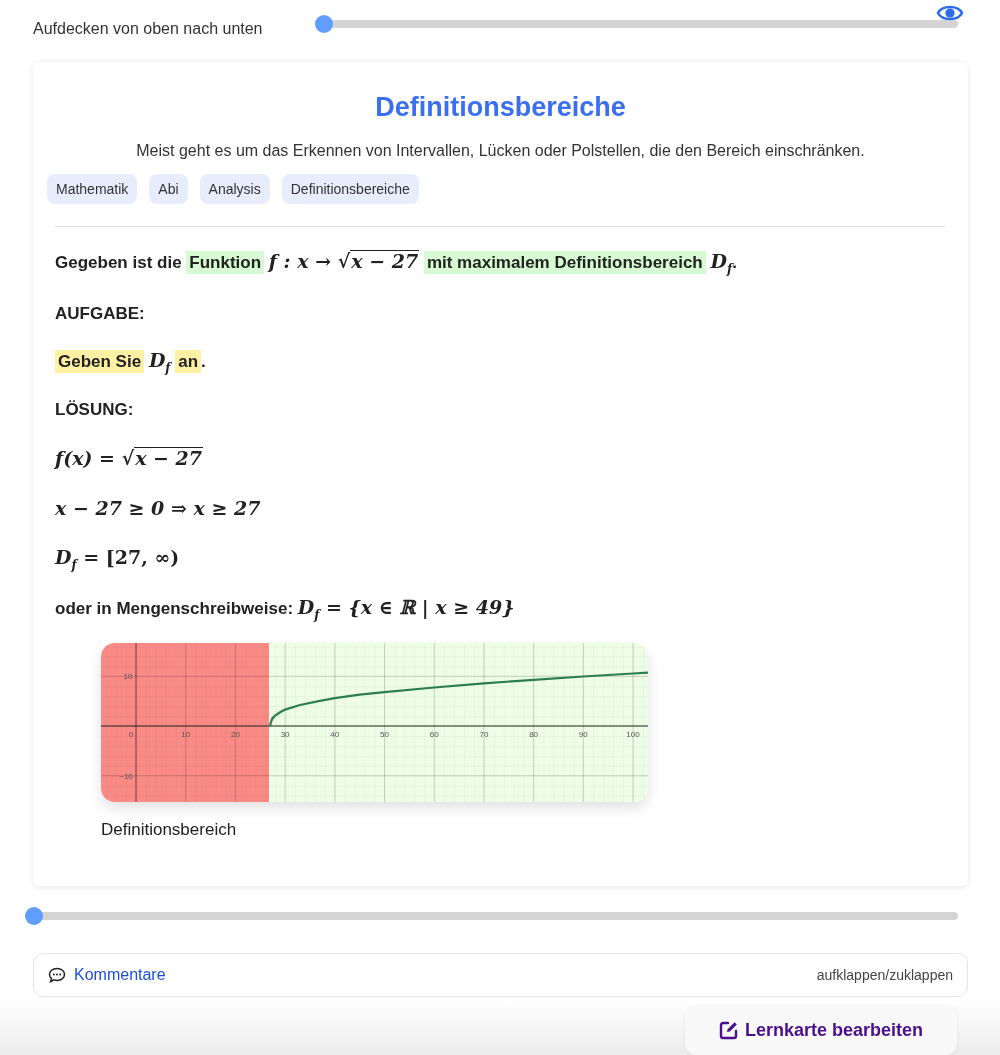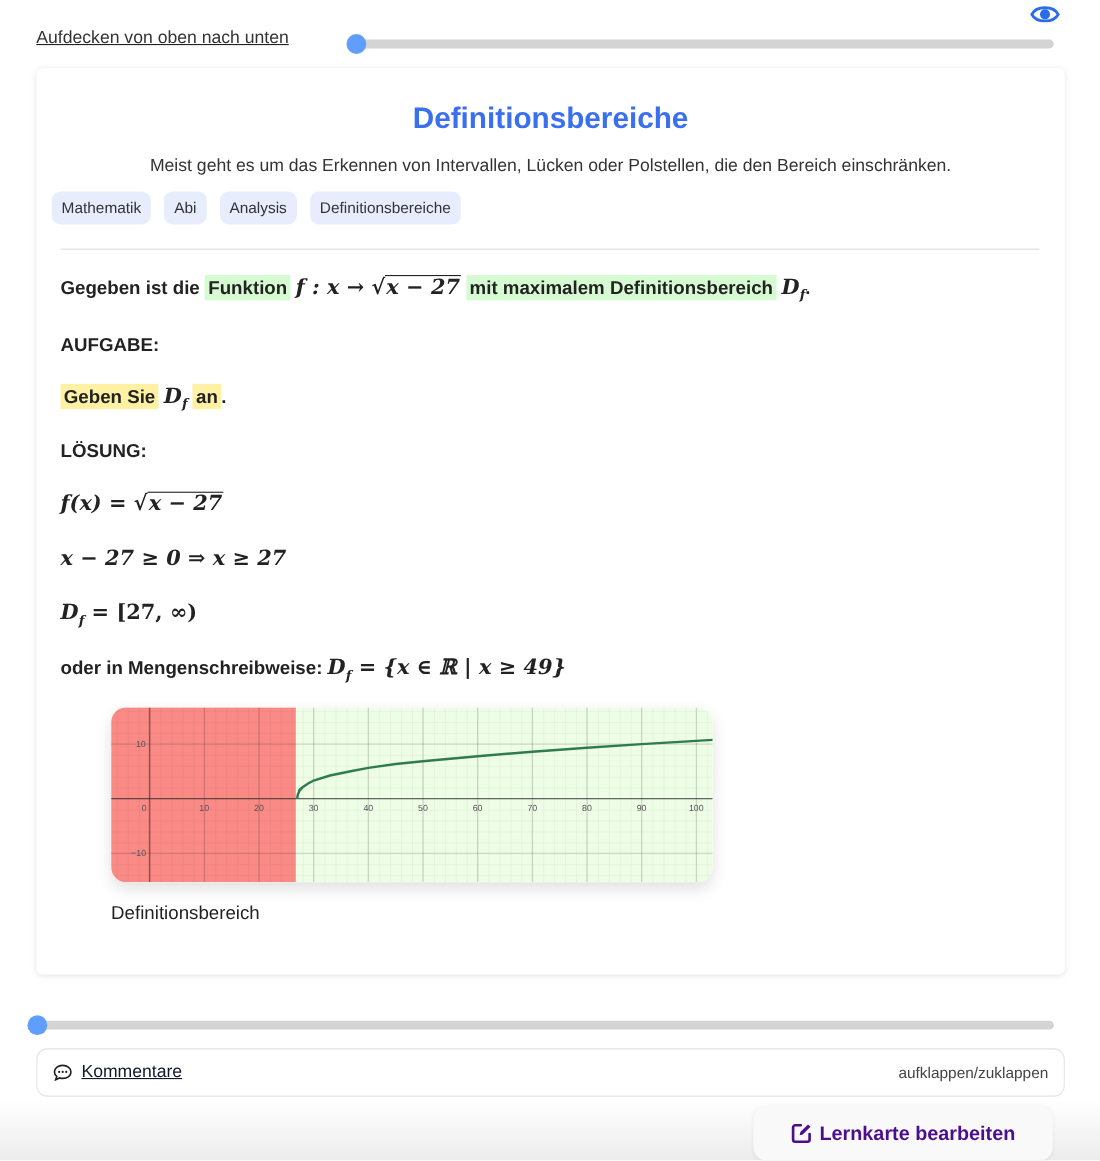--- a/index.html
+++ b/index.html
@@ -3,21 +3,21 @@
 <meta charset="utf-8">
 <style>
   * { box-sizing: border-box; }
   html, body { margin: 0; padding: 0; }
   body {
     width: 1000px; height: 1055px; overflow: hidden; position: relative;
     background: #ffffff;
     font-family: "Liberation Sans", sans-serif;
     color: #222;
   }
-  .slider-row { position: absolute; left: 33px; width: 925px; height: 24px; display: flex; align-items: flex-end; text-decoration: underline; }
+  .slider-row { position: absolute; left: 33px; width: 925px; height: 24px; display: flex; align-items: flex-start; }
   .slider-label { font-size: 16px; color: #333; width: 290px; white-space: nowrap; }
   .slider-track { position: relative; flex: 1; height: 8px; background: #d4d4d4; border-radius: 4px; }
   .slider-thumb { position: absolute; left: -8px; top: -5px; width: 18px; height: 18px; border-radius: 50%; background: #5f9efc; }
   .eye { position: absolute; left: 936px; top: 2px; width: 28px; height: 22px; }
 
   .card {
     position: absolute; left: 33px; top: 62px; width: 935px; height: 824px;
     background: #fff; border-radius: 6px;
     box-shadow: 0 1px 6px rgba(0,0,0,0.10);
   }
@@ -42,21 +42,21 @@
     border-radius: 14px; overflow: hidden;
     box-shadow: 0 6px 14px rgba(0,0,0,0.12);
   }
   .caption { position: absolute; left: 68px; top: 758px; font-size: 17px; color: #222; }
 
   .comments {
     position: absolute; left: 33px; top: 953px; width: 935px; height: 44px;
     border: 1px solid #e4e4e4; border-radius: 10px; background: #fff;
     display: flex; align-items: center; padding: 0 14px;
   }
-  .comments-label { font-size: 16px; color: #0f172a; margin-left: 8px; flex: 1; text-decoration: underline; }
+  .comments-label { font-size: 16px; color: #1d4ed8; margin-left: 8px; flex: 1; }
   .comments-toggle { font-size: 14px; color: #444; text-align: center; }
 
   .bottom-fade { position: absolute; left: 0; top: 1000px; width: 1000px; height: 55px;
     background: linear-gradient(#ffffff, #ececec); }
   .edit-btn {
     position: absolute; left: 685px; top: 1005px; width: 272px; height: 50px;
     background: #f9f9f9; border-radius: 12px;
     box-shadow: 0 1px 4px rgba(0,0,0,0.06);
     display: flex; align-items: center; justify-content: center; gap: 6px;
     color: #4b0f8c; font-weight: bold; font-size: 18px;

